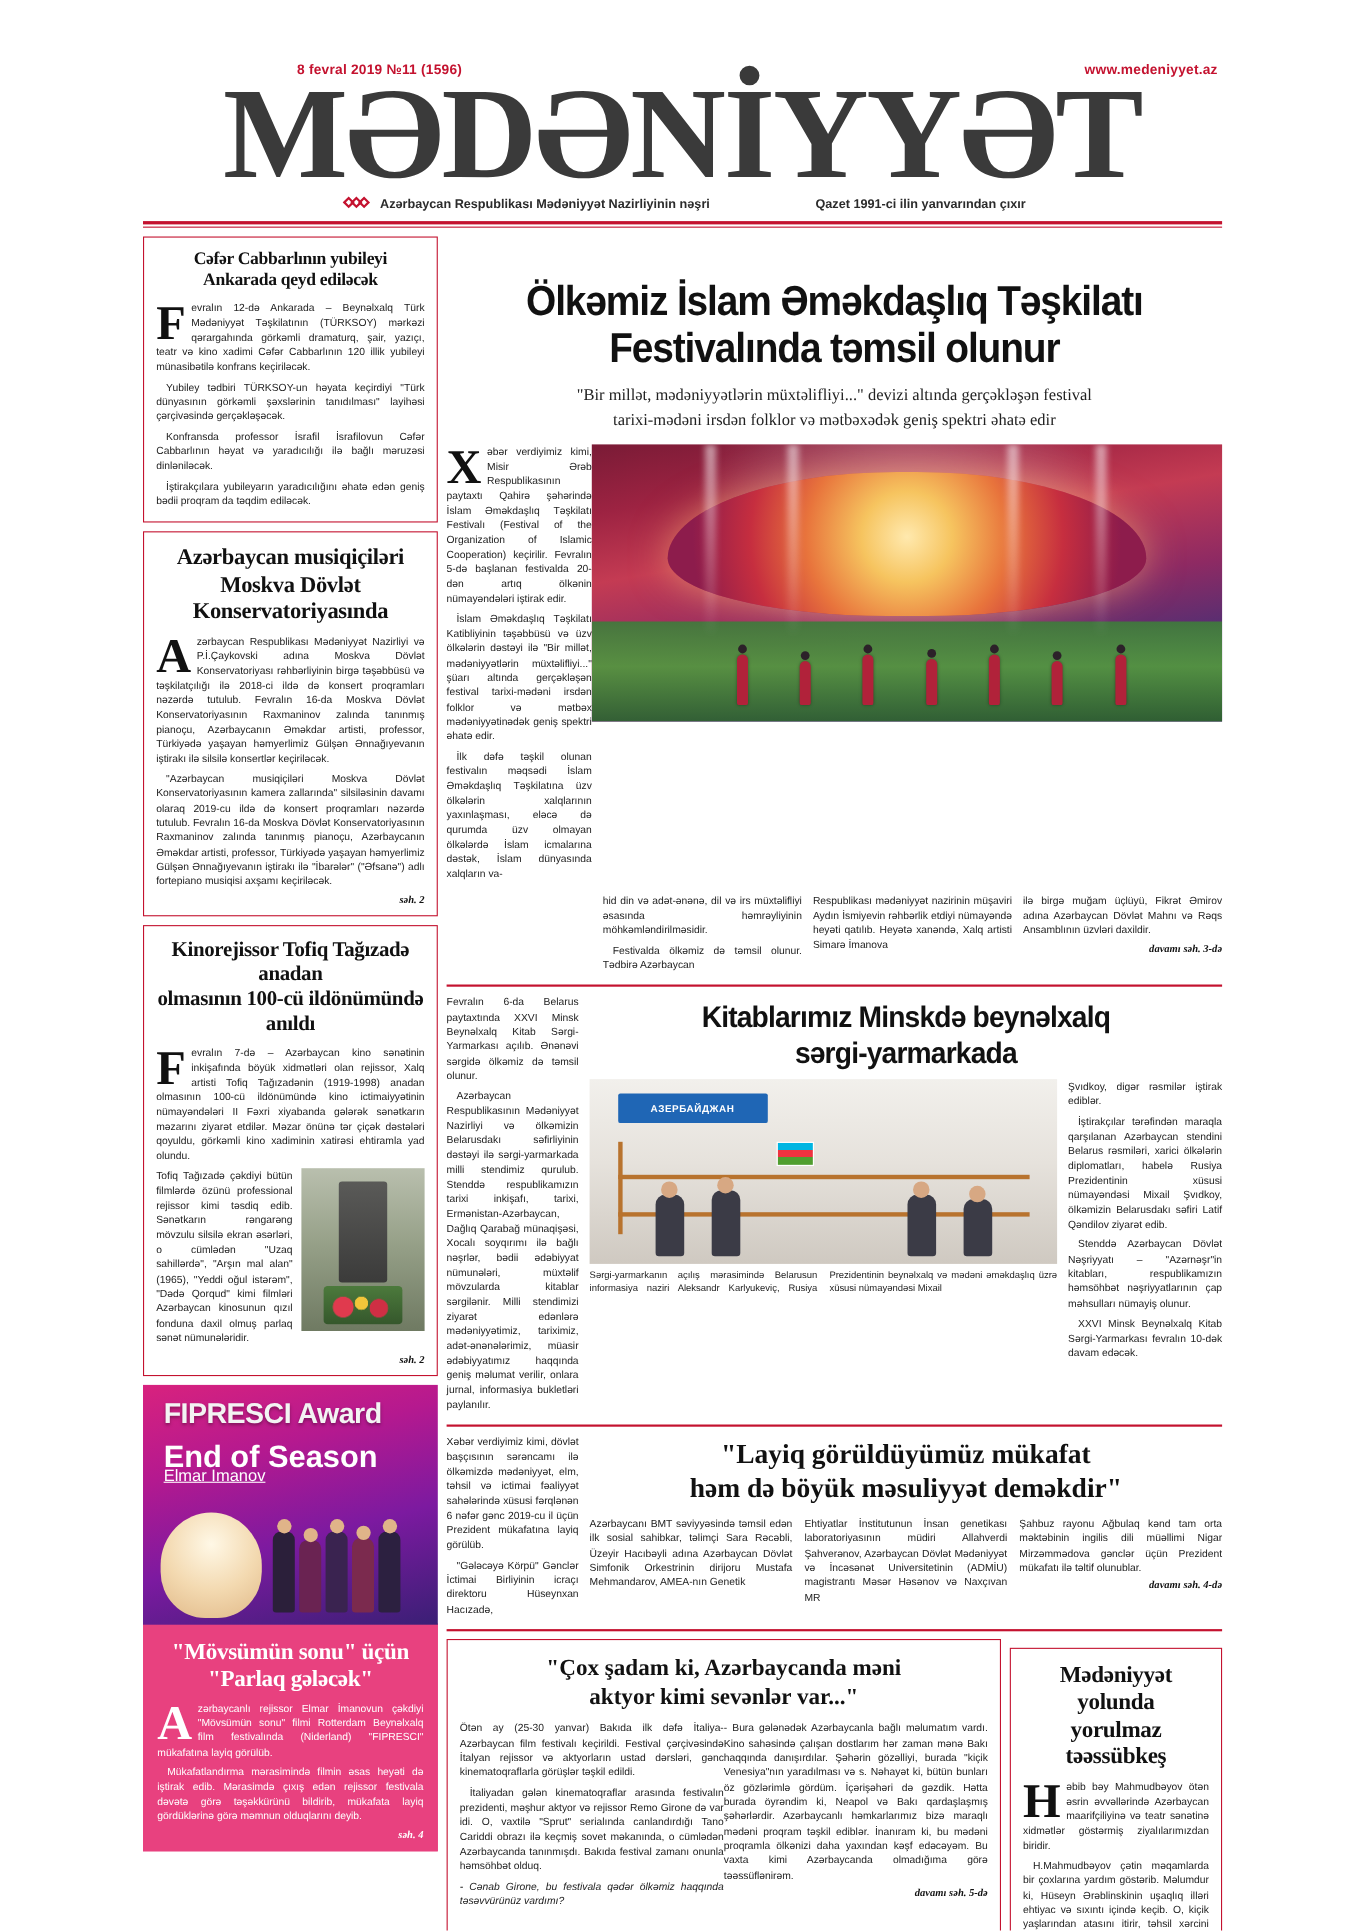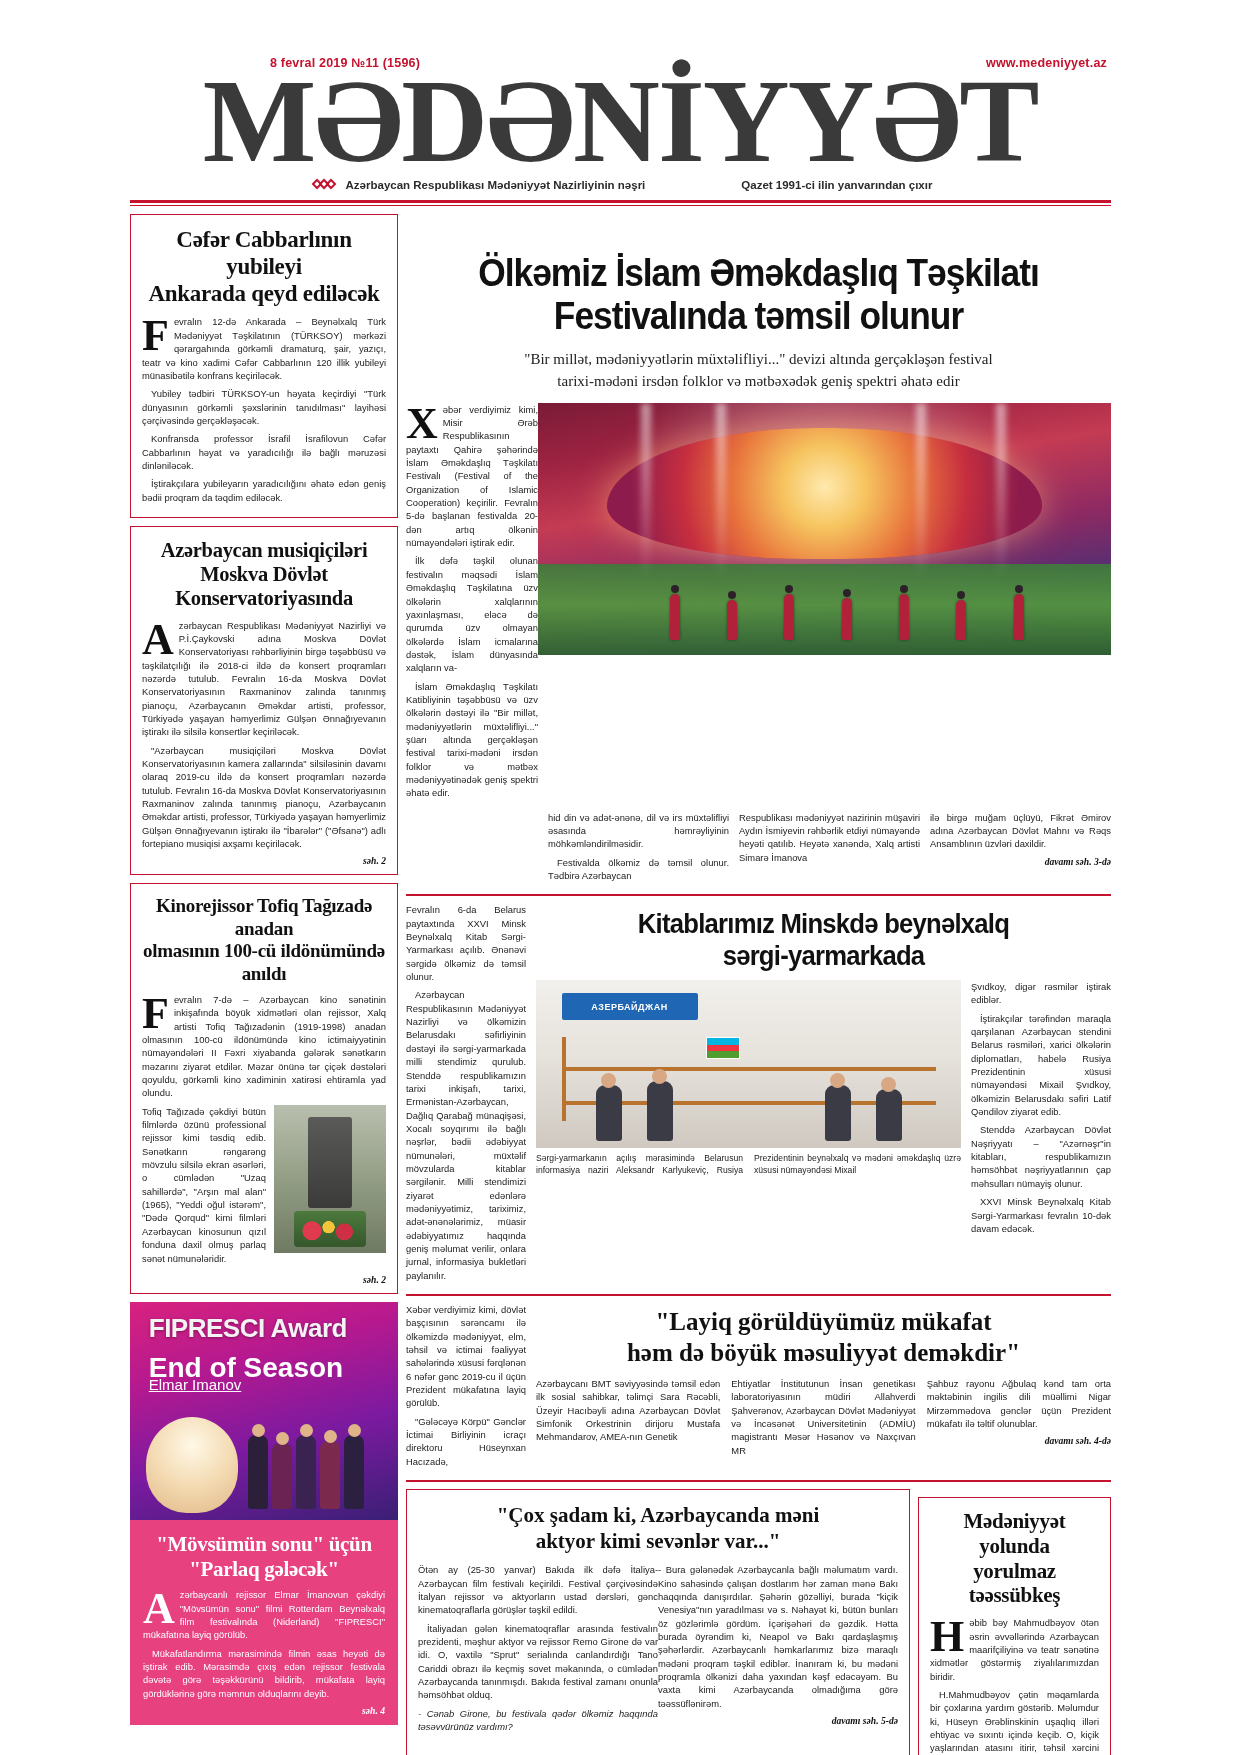--- a/index.html
+++ b/index.html
@@ -38,21 +38,21 @@
   .col-left { width:268px; flex:none; }
   .col-main { flex:1;margin-top:32px; }
 
   .boxed { border:1.5px solid #c4122f; padding:9px 11px 8px 11px; }
   .boxed + .boxed { margin-top:8px; }
 
   
   h2.hl {
     font-family:"Liberation Serif", serif;
     font-weight:bold; text-align:center; margin:2px 0 8px 0;
-    font-size:23px; line-height:1.18; letter-spacing:-.3px; color:#111;
+    font-size:16px; line-height:1.18; letter-spacing:-.3px; color:#111;
   }
   h1.main-hl {
     font-family:"Liberation Sans", sans-serif;
     font-weight:bold; text-align:center; margin:6px 0 0 0;
     font-size:38px; line-height:1.12; letter-spacing:-1.1px; color:#111;
     transform:scaleX(.93); transform-origin:center;
   }
   .deck { text-align:center; font-family:"Liberation Serif", serif;
           font-size:15px; line-height:1.45; color:#222; margin:12px 26px 10px 26px; }
 
@@ -277,22 +277,22 @@
           <span>Festivalında təmsil olunur</span>
         </h1>
         <div class="deck">
           <span>"Bir millət, mədəniyyətlərin müxtəlifliyi..." devizi altında gerçəkləşən festival</span><br>
           <span>tarixi-mədəni irsdən folklor və mətbəxədək geniş spektri əhatə edir</span>
         </div>
 
         <div style="display:flex; ">
           <div style="width:132px; flex:none;" class="bt">
             <p class="ni dropcap">Xəbər verdiyimiz kimi, Misir Ərəb Respublikasının paytaxtı Qahirə şəhərində İslam Əməkdaşlıq Təşkilatı Festivalı (Festival of the Organization of Islamic Cooperation) keçirilir. Fevralın 5-də başlanan festivalda 20-dən artıq ölkənin nümayəndələri iştirak edir.</p>
+            <p>İslam Əməkdaşlıq Təşkilatı Katibliyinin təşəbbüsü və üzv ölkələrin dəstəyi ilə "Bir millət, mədəniyyətlərin müxtəlifliyi..." şüarı altında gerçəkləşən festival tarixi-mədəni irsdən folklor və mətbəx mədəniyyətinədək geniş spektri əhatə edir.</p>
             <p>İlk dəfə təşkil olunan festivalın məqsədi İslam Əməkdaşlıq Təşkilatına üzv ölkələrin xalqlarının yaxınlaşması, eləcə də qurumda üzv olmayan ölkələrdə İslam icmalarına dəstək, İslam dünyasında xalqların va-</p>
-            <p>İslam Əməkdaşlıq Təşkilatı Katibliyinin təşəbbüsü və üzv ölkələrin dəstəyi ilə "Bir millət, mədəniyyətlərin müxtəlifliyi..." şüarı altında gerçəkləşən festival tarixi-mədəni irsdən folklor və mətbəx mədəniyyətinədək geniş spektri əhatə edir.</p>
           </div>
           <div class="photo ph-stage" style="flex:1; height:252px;">
             <div class="screen"></div>
             <div class="floor"></div>
             <div class="beam" style="left:18%;"></div>
             <div class="beam" style="left:31%;"></div>
             <div class="beam" style="left:66%;"></div>
             <div class="beam" style="left:80%;"></div>
             <div class="dancer" style="left:23%;"></div>
             <div class="dancer" style="left:33%; height:40px;"></div>

